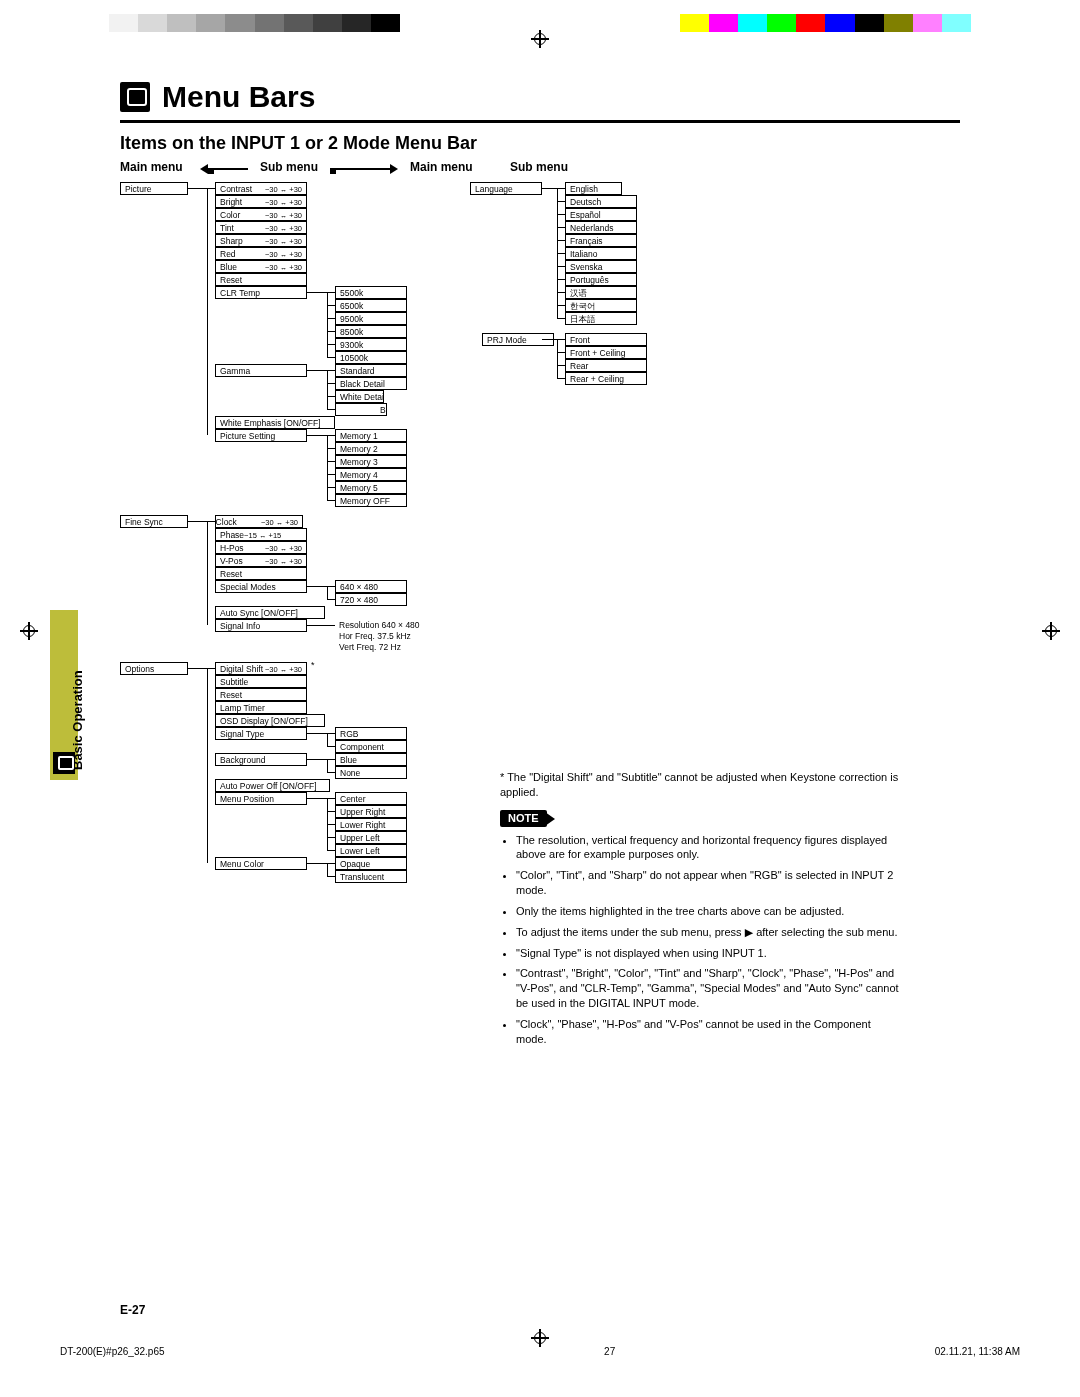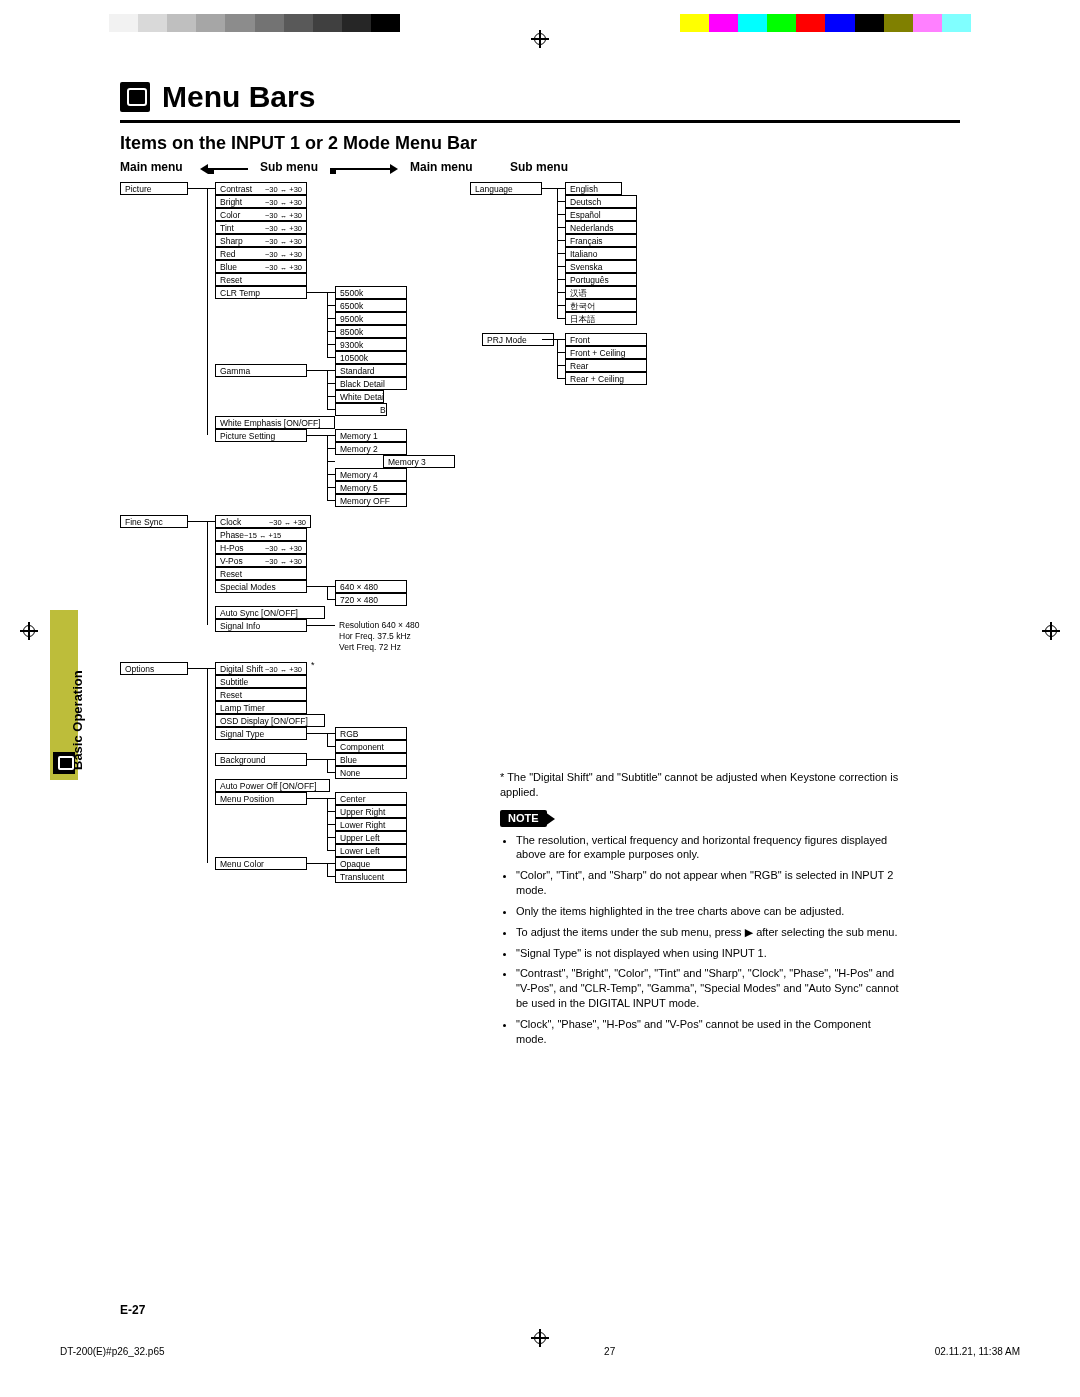--- a/index.html
+++ b/index.html
@@ -201,34 +201,34 @@
       <div class="box" style="left: 215px; top: 221px; width: 52px; padding-left: 44px;">Brighten</div>
       <div class="line hline" style="left: 207px; top: 227px; width: 8px;"></div>
       <div class="line vline" style="left: 207px; top: 188px; height: 39px;"></div>
       <div class="box" style="left: 95px; top: 234px; width: 120px;">White Emphasis   [ON/OFF]</div>
       <div class="box" style="left: 95px; top: 247px; width: 92px;">Picture Setting</div>
       <div class="line hline" style="left: 187px; top: 253px; width: 28px;"></div>
       <div class="box" style="left: 215px; top: 247px; width: 72px;">Memory 1</div>
       <div class="line hline" style="left: 207px; top: 253px; width: 8px;"></div>
       <div class="box" style="left: 215px; top: 260px; width: 72px;">Memory 2</div>
       <div class="line hline" style="left: 207px; top: 266px; width: 8px;"></div>
-      <div class="box" style="left: 215px; top: 273px; width: 72px; margin-left: 48px;">Memory 3</div>
+      <div class="box" style="left: 215px; top: 273px; width: 72px;">Memory 3</div>
       <div class="line hline" style="left: 207px; top: 279px; width: 8px;"></div>
       <div class="box" style="left: 215px; top: 286px; width: 72px;">Memory 4</div>
       <div class="line hline" style="left: 207px; top: 292px; width: 8px;"></div>
       <div class="box" style="left: 215px; top: 299px; width: 72px;">Memory 5</div>
       <div class="line hline" style="left: 207px; top: 305px; width: 8px;"></div>
       <div class="box" style="left: 215px; top: 312px; width: 72px;">Memory OFF</div>
       <div class="line hline" style="left: 207px; top: 318px; width: 8px;"></div>
       <div class="line vline" style="left: 207px; top: 253px; height: 65px;"></div>
       <div class="line vline" style="left: 87px; top: 6px; height: 247px;"></div>
       <div class="line vline" style="left: 87px; top: 6px; height: 247px;"></div>
       <div class="box" style="left: 0px; top: 333px; width: 68px;">Fine Sync</div>
       <div class="line hline" style="left: 68px; top: 339px; width: 27px;"></div>
-      <div class="box" style="left: 95px; top: 333px; width: 96px; display: flex; justify-content: space-between;">
+      <div class="box" style="left: 95px; top: 333px; width: 88px; display: flex; justify-content: flex-end; gap: 24px;">
         <span>Clock</span>
         <span class="range">−30 ↔ +30</span>
       </div>
       <div class="box" style="left: 95px; top: 346px; width: 92px; display: flex; justify-content: flex-start;">
         <span>Phase</span>
         <span class="range">−15 ↔ +15</span>
       </div>
       <div class="box" style="left: 95px; top: 359px; width: 92px; display: flex; justify-content: space-between;">
         <span>H-Pos</span>
         <span class="range">−30 ↔ +30</span>

